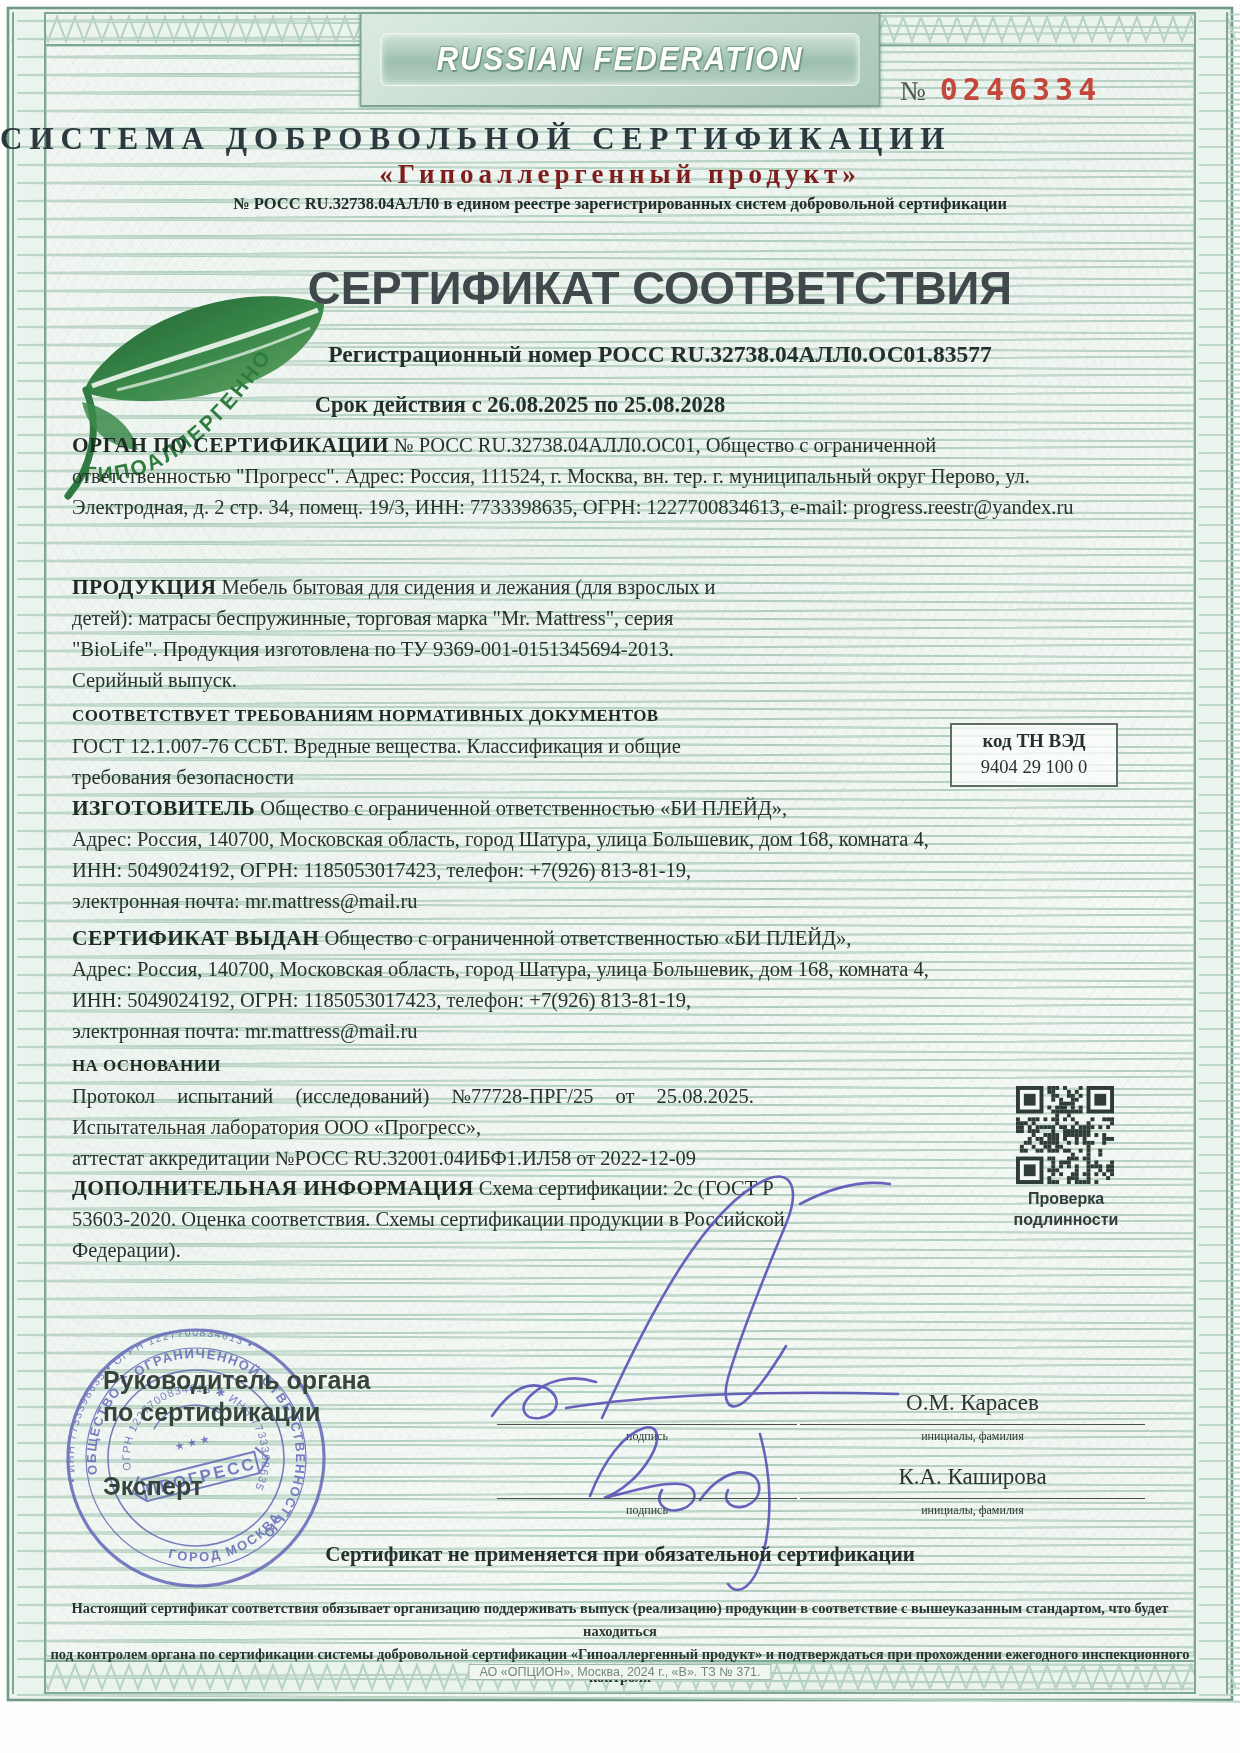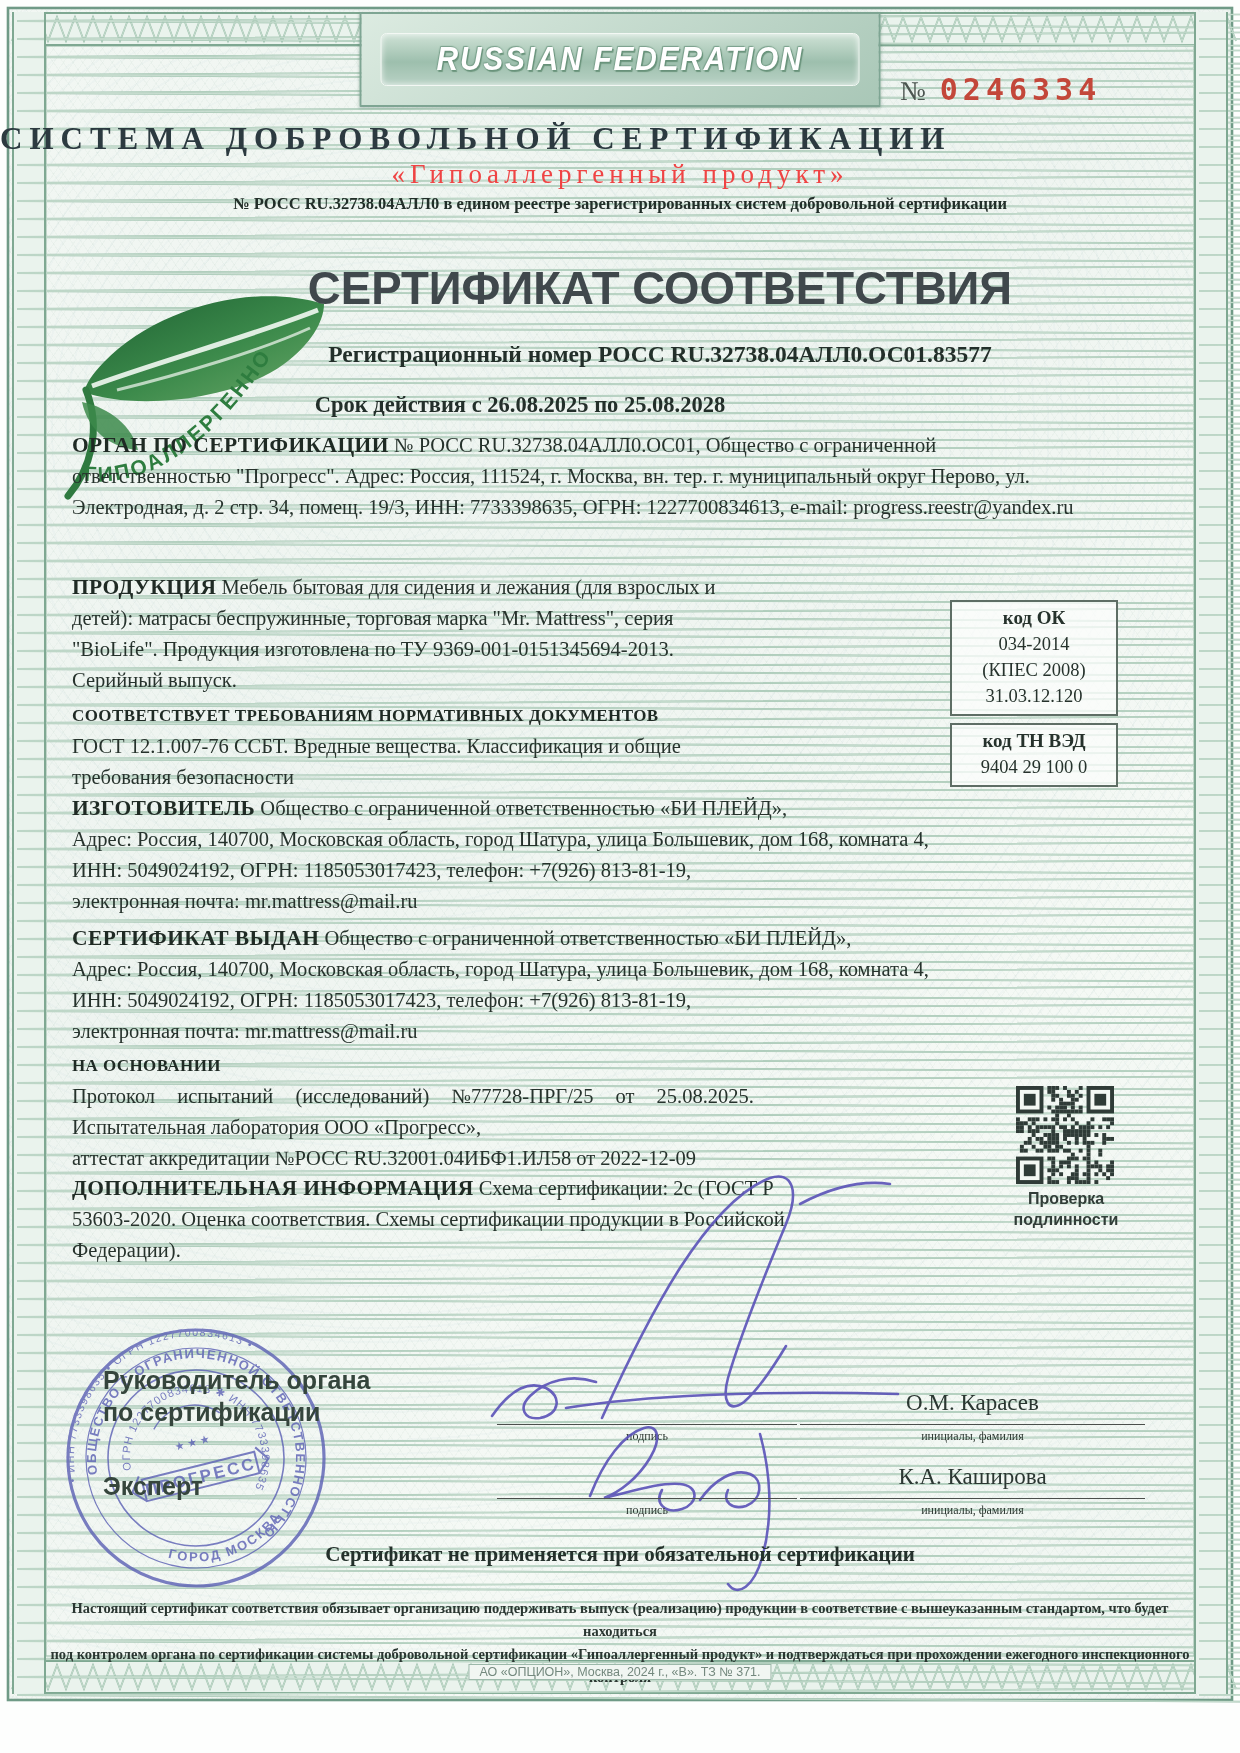--- a/index.html
+++ b/index.html
@@ -26,21 +26,21 @@
          color:#fff;white-space:nowrap;
          text-shadow:0 0 2px #58836c,1.5px 1.5px 1px #6e977f,-1px -1px 1px #86ab97;}
   .doc-number{position:absolute;top:72px;left:900px;white-space:nowrap;}
   .doc-number .nosign{font-size:27px;color:#4c5550;}
   .doc-number .digits{font-family:"DejaVu Sans Mono",monospace;font-weight:700;
          font-size:30px;letter-spacing:5px;color:#c3473a;margin-left:10px;}
 
   .h-system{position:absolute;top:121px;left:0;width:1240px;text-align:left;
          font-weight:700;font-size:31px;letter-spacing:7px;color:#2c3a40;}
   .h-subsystem{position:absolute;top:159px;left:0;width:1240px;text-align:center;
-         font-weight:400;font-size:27px;letter-spacing:5px;color:#ef4444;}
+         font-weight:700;font-size:27px;letter-spacing:5px;color:#7f1d1d;}
   .h-registry{position:absolute;top:194px;left:0;width:1240px;text-align:center;
          font-weight:700;font-size:16.5px;color:#222e29;}
 
   .title-main{position:absolute;top:260px;left:280px;width:760px;text-align:center;
          font-family:"Liberation Sans",sans-serif;font-weight:700;font-size:47px;color:#40484c;
          transform:scaleX(.97);transform-origin:center;}
   .title-reg{position:absolute;top:341px;left:280px;width:760px;text-align:center;
          font-weight:700;font-size:23.5px;color:#232f2a;}
   .title-validity{position:absolute;top:392px;left:40px;width:960px;text-align:center;
          font-weight:700;font-size:22.5px;color:#232f2a;}
@@ -163,26 +163,20 @@
   </p>
 
   <p class="sec" style="top:572px;width:830px">
     <b>ПРОДУКЦИЯ</b>
     <span>Мебель бытовая для сидения и лежания (для взрослых и</span>
     <span class="bl">детей): матрасы беспружинные, торговая марка "Mr. Mattress", серия</span>
     <span class="bl">"BioLife". Продукция изготовлена по ТУ 9369-001-0151345694-2013.</span>
     <span class="bl">Серийный выпуск.</span>
   </p>
 
-  <div class="codebox" style="top:600px">
-    <span class="cb-label bl">код  ОК</span>
-    <span class="bl">034-2014</span>
-    <span class="bl">(КПЕС 2008)</span>
-    <span class="bl">31.03.12.120</span>
-  </div>
 
   <p class="sec" style="top:700px;width:860px">
     <span class="lblline">СООТВЕТСТВУЕТ ТРЕБОВАНИЯМ НОРМАТИВНЫХ ДОКУМЕНТОВ</span>
     <span class="bl">ГОСТ 12.1.007-76 ССБТ. Вредные вещества. Классификация и общие</span>
     <span class="bl">требования безопасности</span>
   </p>
 
   <div class="codebox" style="top:723px">
     <span class="cb-label bl">код ТН ВЭД</span>
     <span class="bl">9404 29 100 0</span>

